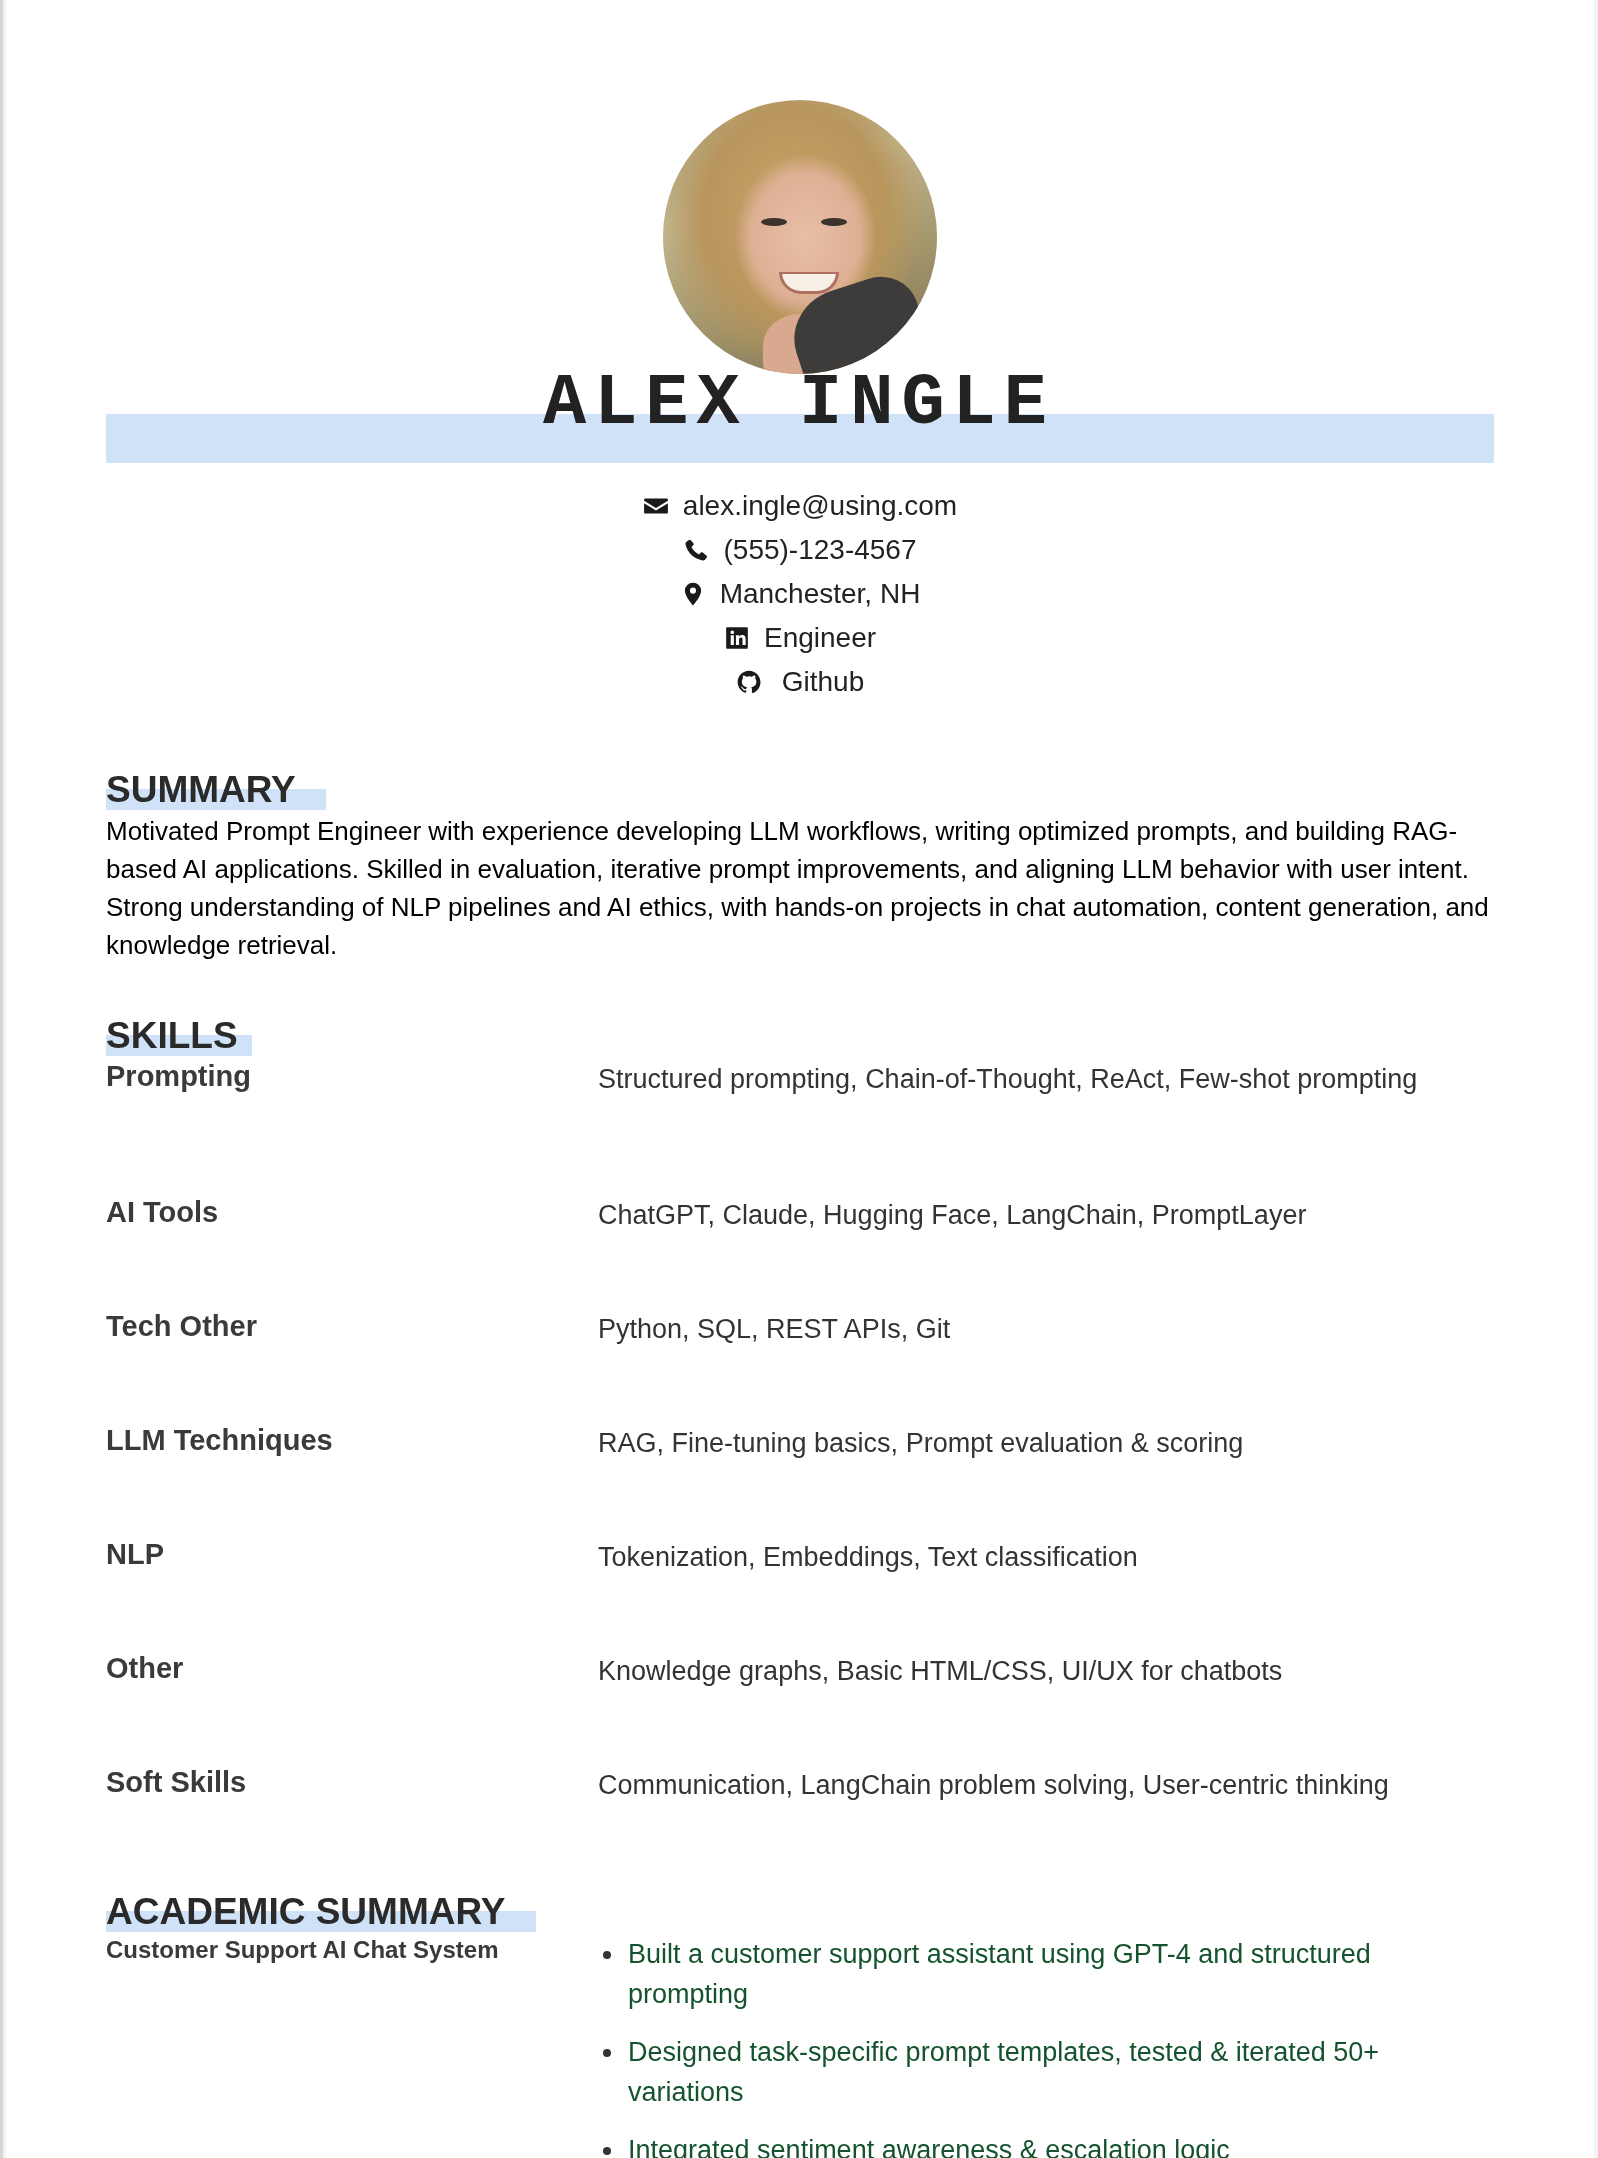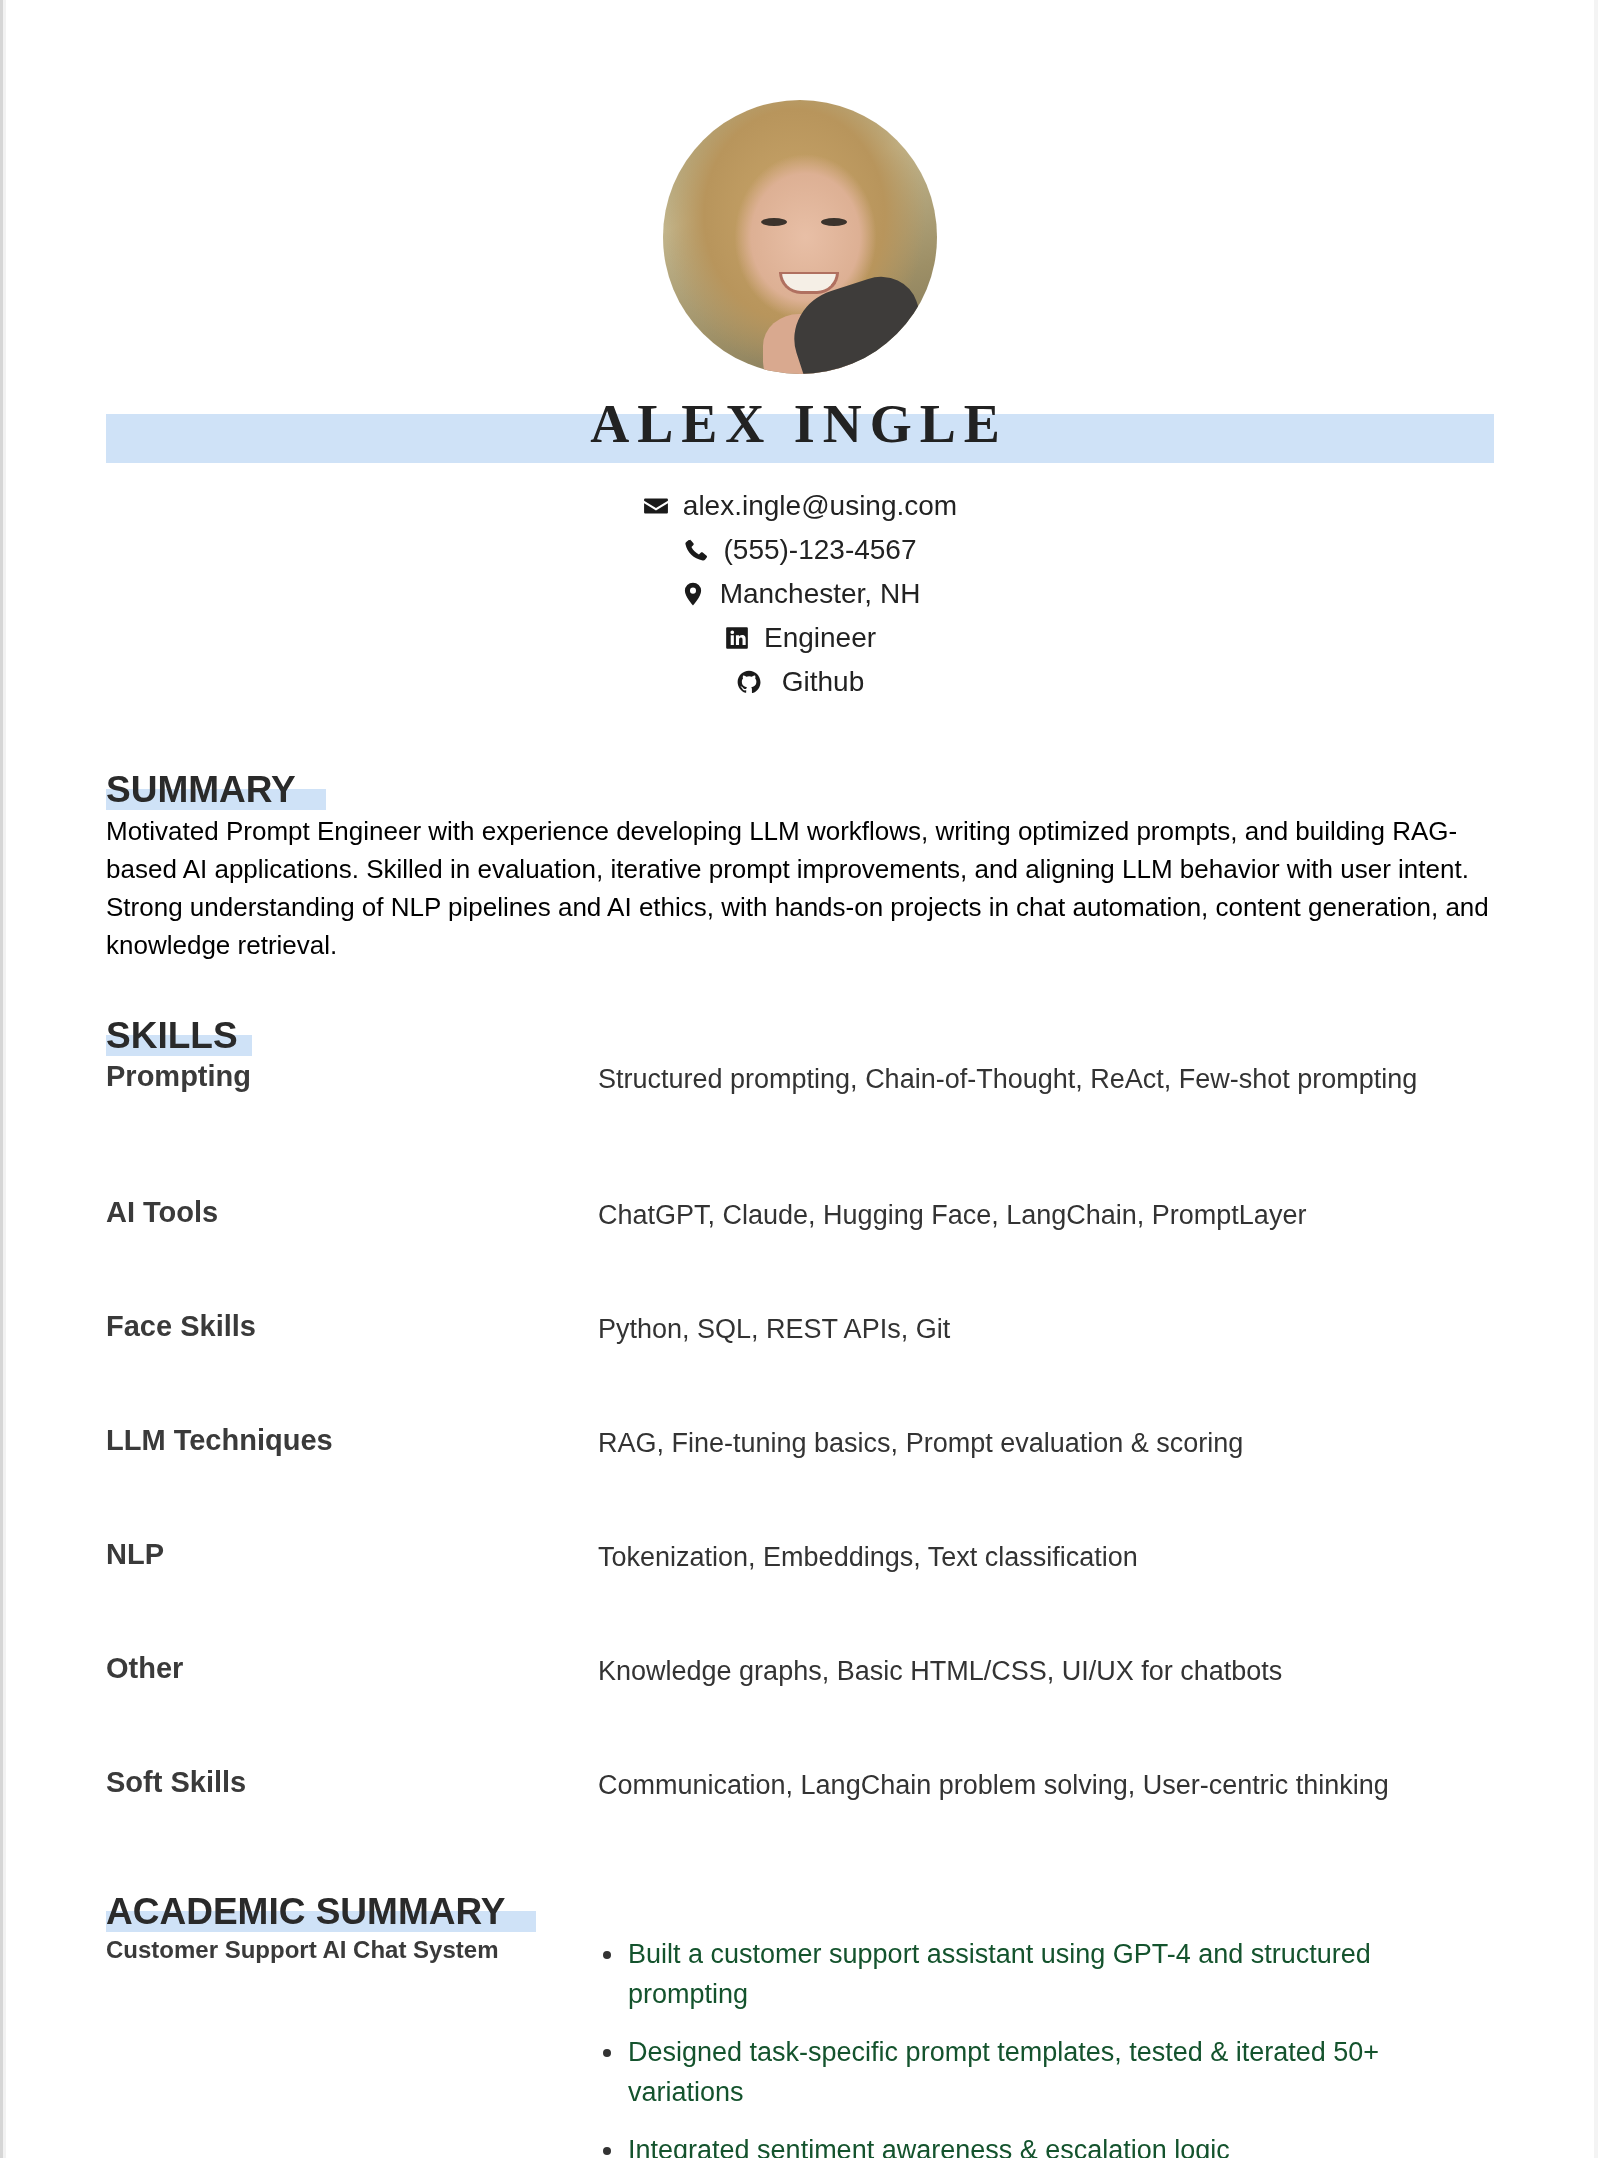--- a/index.html
+++ b/index.html
@@ -22,23 +22,23 @@
         linear-gradient(160deg, #a9a27a 0%, #c2b58c 35%, #9d8f66 70%, #7c7357 100%);
     }
     .photo .shirt { position: absolute; right: 10px; bottom: -30px; width: 130px; height: 120px; background: #3e3c3a; border-radius: 40% 30% 0 0; transform: rotate(-18deg); }
     .photo .neck { position: absolute; left: 100px; bottom: -20px; width: 90px; height: 80px; background: #d9a98f; border-radius: 40%; }
     .photo .eye { position: absolute; top: 118px; width: 26px; height: 8px; background: #3b332c; border-radius: 50%; }
     .photo .eye.l { left: 98px; } .photo .eye.r { left: 158px; }
     .photo .smile { position: absolute; left: 116px; top: 172px; width: 60px; height: 22px; background: #f5efe6; border-radius: 0 0 30px 30px; border: 3px solid #b07060; border-top-width: 2px; }
 
     .name-band { position: absolute; left: 106px; top: 414px; width: 1388px; height: 49px; background: #cfe2f7; }
     .name {
-      position: absolute; left: 0; width: 1598px; top: 376px; text-align: center;
-      font-size: 54px; font-weight: 700; letter-spacing: 8px; color: #222222; line-height: 96px;
-      font-family: Liberation Serif, serif;
+      position: absolute; left: 0; width: 1598px; top: 356px; text-align: center;
+      font-size: 72px; font-weight: 700; letter-spacing: 8px; color: #222222; line-height: 96px;
+      font-family: Liberation Mono, monospace;
     }
 
     .contacts { position: absolute; left: 0; top: 484px; width: 1598px; }
     .contact-row {
       display: flex; justify-content: center; align-items: center; height: 44px;
       font-size: 28px; color: #222222;
     }
     .contact-row .icon { width: 30px; height: 30px; display: inline-flex; align-items: center; justify-content: center; margin-right: 12px; }
     .contact-row .icon svg { width: 26px; height: 26px; fill: #1a1a1a; }
     .contact-row .gap { margin-left: 6px; }
@@ -135,21 +135,21 @@
 
   <div class="skill-row" style="top: 44px;">
     <div class="skill-label">Prompting</div>
     <div class="skill-value">Structured prompting, Chain-of-Thought, ReAct, Few-shot prompting</div>
   </div>
   <div class="skill-row" style="top: 180px;">
     <div class="skill-label">AI Tools</div>
     <div class="skill-value">ChatGPT, Claude, Hugging Face, LangChain, PromptLayer</div>
   </div>
   <div class="skill-row" style="top: 294px;">
-    <div class="skill-label">Face Skills</div>
+    <div class="skill-label">Tech Other</div>
     <div class="skill-value">Python, SQL, REST APIs, Git</div>
   </div>
   <div class="skill-row" style="top: 408px;">
     <div class="skill-label">LLM Techniques</div>
     <div class="skill-value">RAG, Fine-tuning basics, Prompt evaluation &amp; scoring</div>
   </div>
   <div class="skill-row" style="top: 522px;">
     <div class="skill-label">NLP</div>
     <div class="skill-value">Tokenization, Embeddings, Text classification</div>
   </div>

